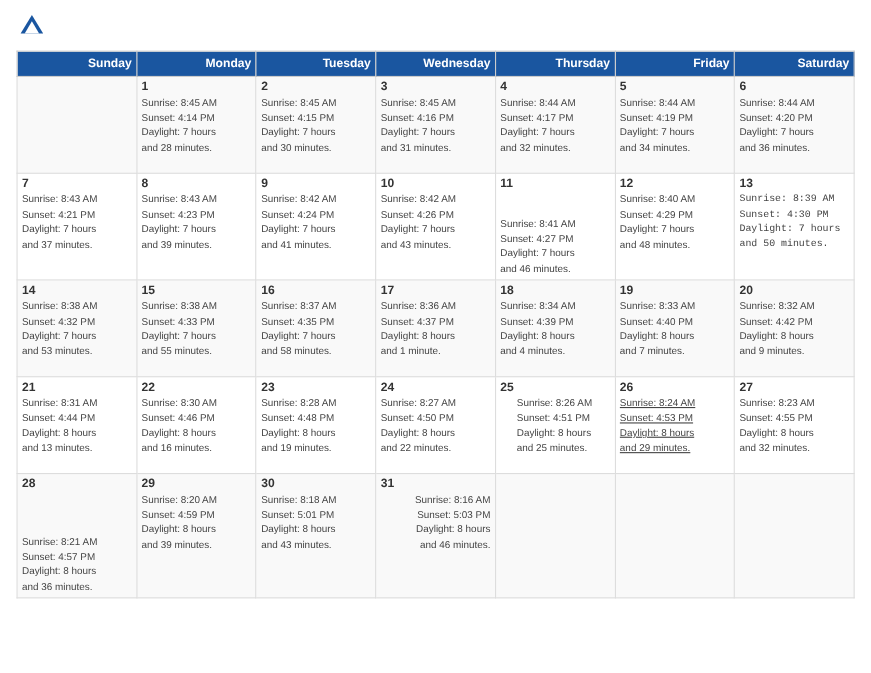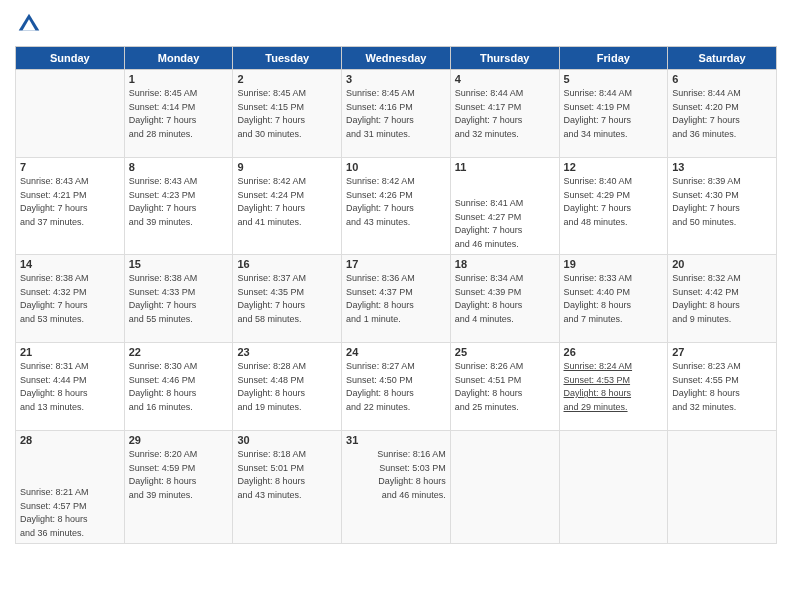--- a/index.html
+++ b/index.html
@@ -61,21 +61,21 @@
       width: 100%;
       border-collapse: collapse;
       table-layout: fixed;
     }
     thead tr th {
       background-color: #1a56a0;
       color: #fff;
       font-size: 11px;
       font-weight: bold;
       padding: 5px 4px;
-      text-align: center;
+      text-align: right;
       border: 1px solid #ccc;
       margin-left: 32px;
     }
     tbody tr td {
       vertical-align: top;
       border: 1px solid #ddd;
       padding: 3px 4px;
       font-size: 9px;
       color: #333;
       height: 88px;
@@ -218,21 +218,21 @@
           </td>
           <td>
             <span class="day-number">12</span>
             <div class="day-detail" style="white-space: pre-line;">Sunrise: 8:40 AM
 Sunset: 4:29 PM
 Daylight: 7 hours
 and 48 minutes.</div>
           </td>
           <td>
             <span class="day-number">13</span>
-            <div class="day-detail" style="white-space: pre-line;">Sunrise: 8:39 AM
+            <div class="day-detail" style="white-space: pre-line; font-family: Liberation Mono, monospace;">Sunrise: 8:39 AM
 Sunset: 4:30 PM
 Daylight: 7 hours
 and 50 minutes.</div>
           </td>
         </tr>
         <tr>
           <td>
             <span class="day-number">14</span>
             <div class="day-detail" style="white-space: pre-line;">Sunrise: 8:38 AM
 Sunset: 4:32 PM
@@ -306,21 +306,21 @@
           </td>
           <td>
             <span class="day-number">24</span>
             <div class="day-detail" style="white-space: pre-line;">Sunrise: 8:27 AM
 Sunset: 4:50 PM
 Daylight: 8 hours
 and 22 minutes.</div>
           </td>
           <td>
             <span class="day-number">25</span>
-            <div class="day-detail" style="white-space: pre-line;">Sunrise: 8:26 AM
+            <div class="day-detail" style="white-space: pre-line; margin-left: 15px;">Sunrise: 8:26 AM
 Sunset: 4:51 PM
 Daylight: 8 hours
 and 25 minutes.</div>
           </td>
           <td>
             <span class="day-number">26</span>
             <div class="day-detail" style="white-space: pre-line; text-decoration: underline;">Sunrise: 8:24 AM
 Sunset: 4:53 PM
 Daylight: 8 hours
 and 29 minutes.</div>

